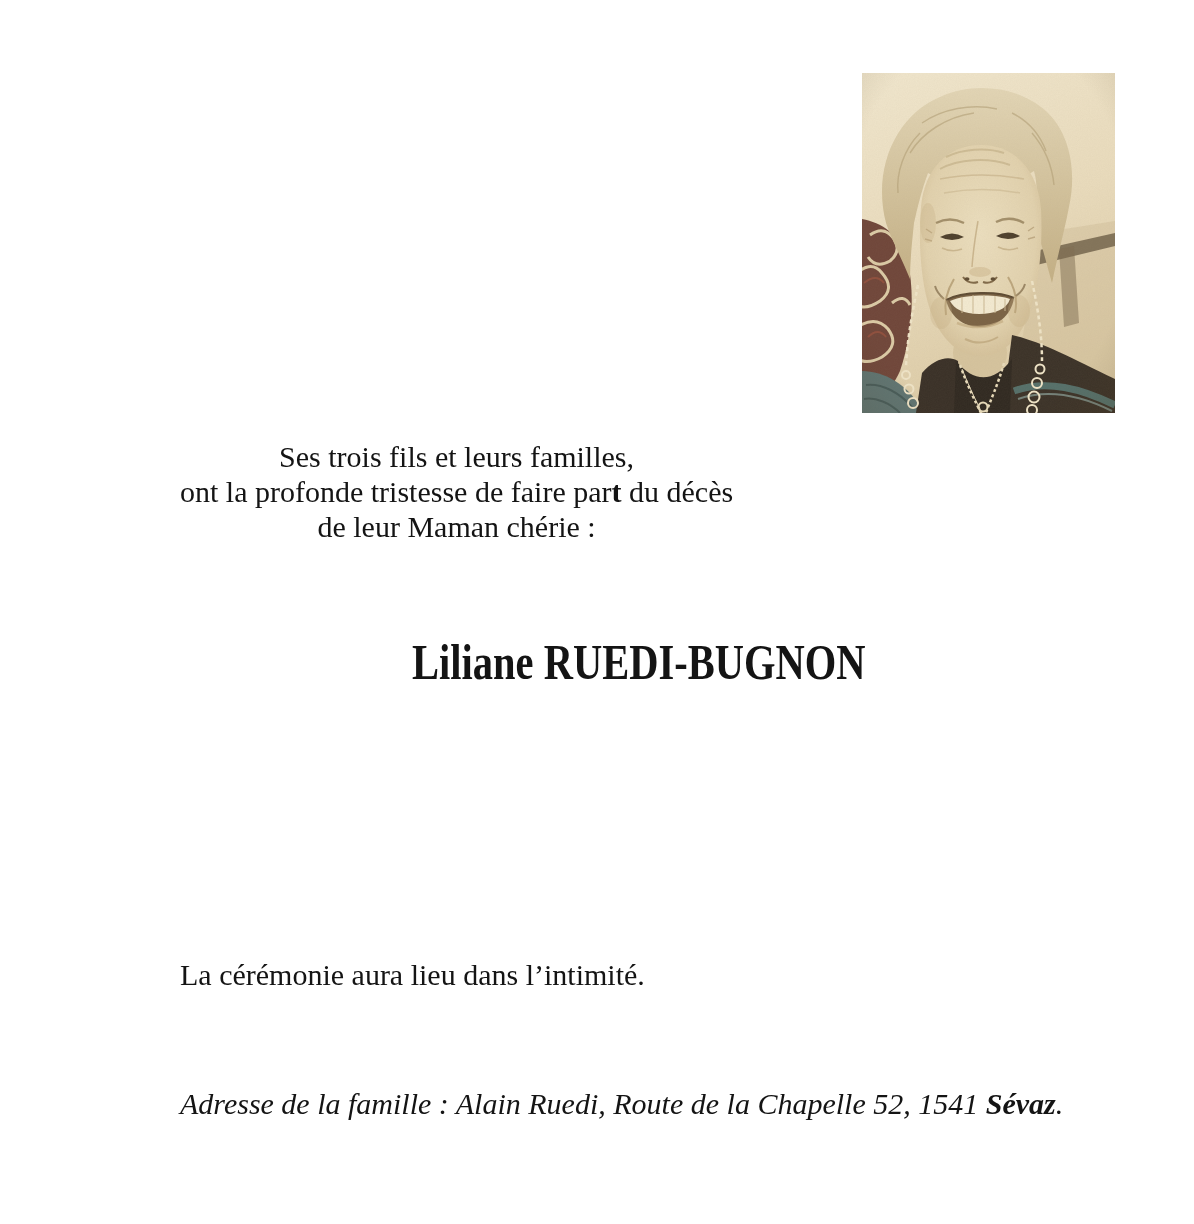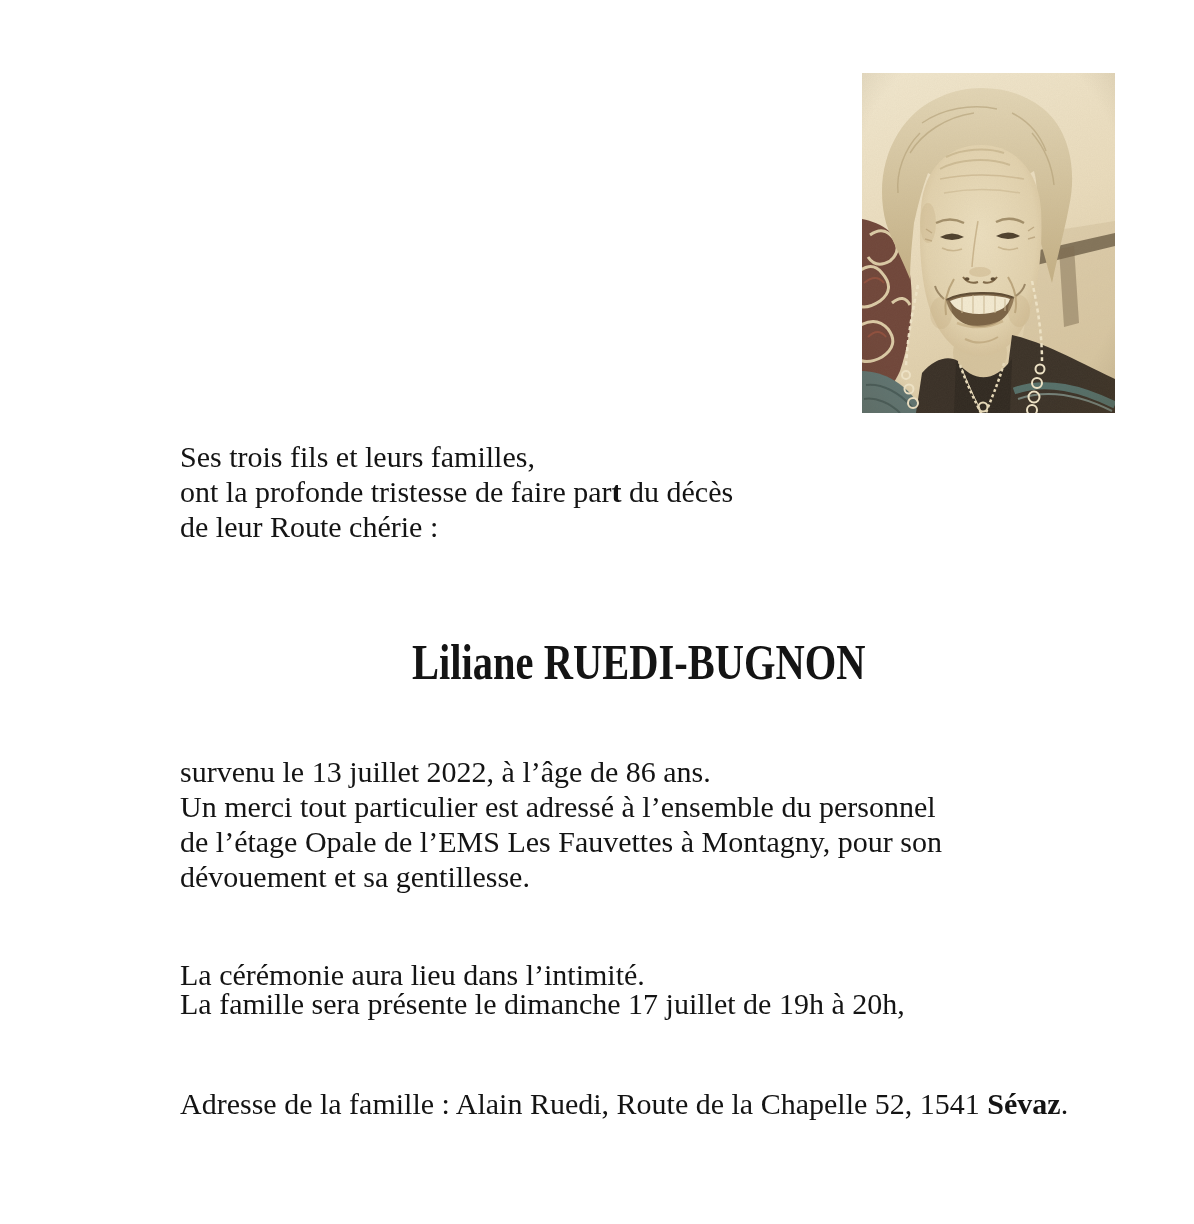--- a/index.html
+++ b/index.html
@@ -13,34 +13,35 @@
   }
   .sheet{position:absolute;inset:0;}
   .photo{
     position:absolute;left:862px;top:73px;width:253px;height:340px;
   }
   .photo svg{display:block;width:253px;height:340px;}
   .para{
     position:absolute;left:180px;
     font-size:30px;line-height:35px;
     letter-spacing:0px;
+    text-align:center;
   }
   .line{white-space:pre;}
   .bd{font-weight:bold;}
   .intro{top:439px;}
   .title{
     position:absolute;left:412px;top:634px;margin:0;
     font-size:50px;line-height:56px;font-weight:bold;
     white-space:nowrap;
     transform:scaleX(0.81);transform-origin:0 0;
   }
   .details{top:754px;}
   .ceremony{top:919px;margin-top:38px;}
   .vigil{top:986px;}
-  .address{top:1086px;white-space:pre;}
+  .address{top:1086px;white-space:pre;font-style:italic;}
 </style>
 </head>
 <body>
 
 <div class="sheet">
 
   <div class="photo">
     <svg viewBox="0 0 253 340" xmlns="http://www.w3.org/2000/svg" aria-hidden="true">
       <defs>
         <linearGradient id="pbg" x1="0" y1="0" x2="0.3" y2="1">
@@ -181,35 +182,28 @@
       </g>
 
       <rect x="0" y="0" width="253" height="340" filter="url(#pgrain)"></rect>
       <rect x="0" y="0" width="253" height="340" fill="url(#pvin)"></rect>
     </svg>
   </div>
 
   <div class="para intro">
     <div class="line">Ses trois fils et leurs familles,</div>
     <div class="line"><span>ont la profonde tristesse de faire par</span><span class="bd">t</span><span> du décès</span></div>
-    <div class="line">de leur Route chérie :</div>
+    <div class="line">de leur Maman chérie :</div>
   </div>
 
   <h1 class="title">Liliane RUEDI-BUGNON</h1>
 
-  <div class="para details">
-    <div class="line">survenu le 13 juillet 2022, à l’âge de 86 ans.</div>
-    <div class="line">Un merci tout particulier est adressé à l’ensemble du personnel</div>
-    <div class="line">de l’étage Opale de l’EMS Les Fauvettes à Montagny, pour son</div>
-    <div class="line">dévouement et sa gentillesse.</div>
-  </div>
 
   <div class="para ceremony">
     <div class="line">La cérémonie aura lieu dans l’intimité.</div>
   </div>
 
   <div class="para vigil">
-    <div class="line">La famille sera présente le dimanche 17 juillet de 19h à 20h,</div>
   </div>
 
   <div class="para address"><span>Adresse de la famille : Alain Ruedi, Route de la Chapelle 52, 1541 </span><span class="bd">Sévaz</span><span>.</span></div>
 
 </div>
 
 </body></html>

